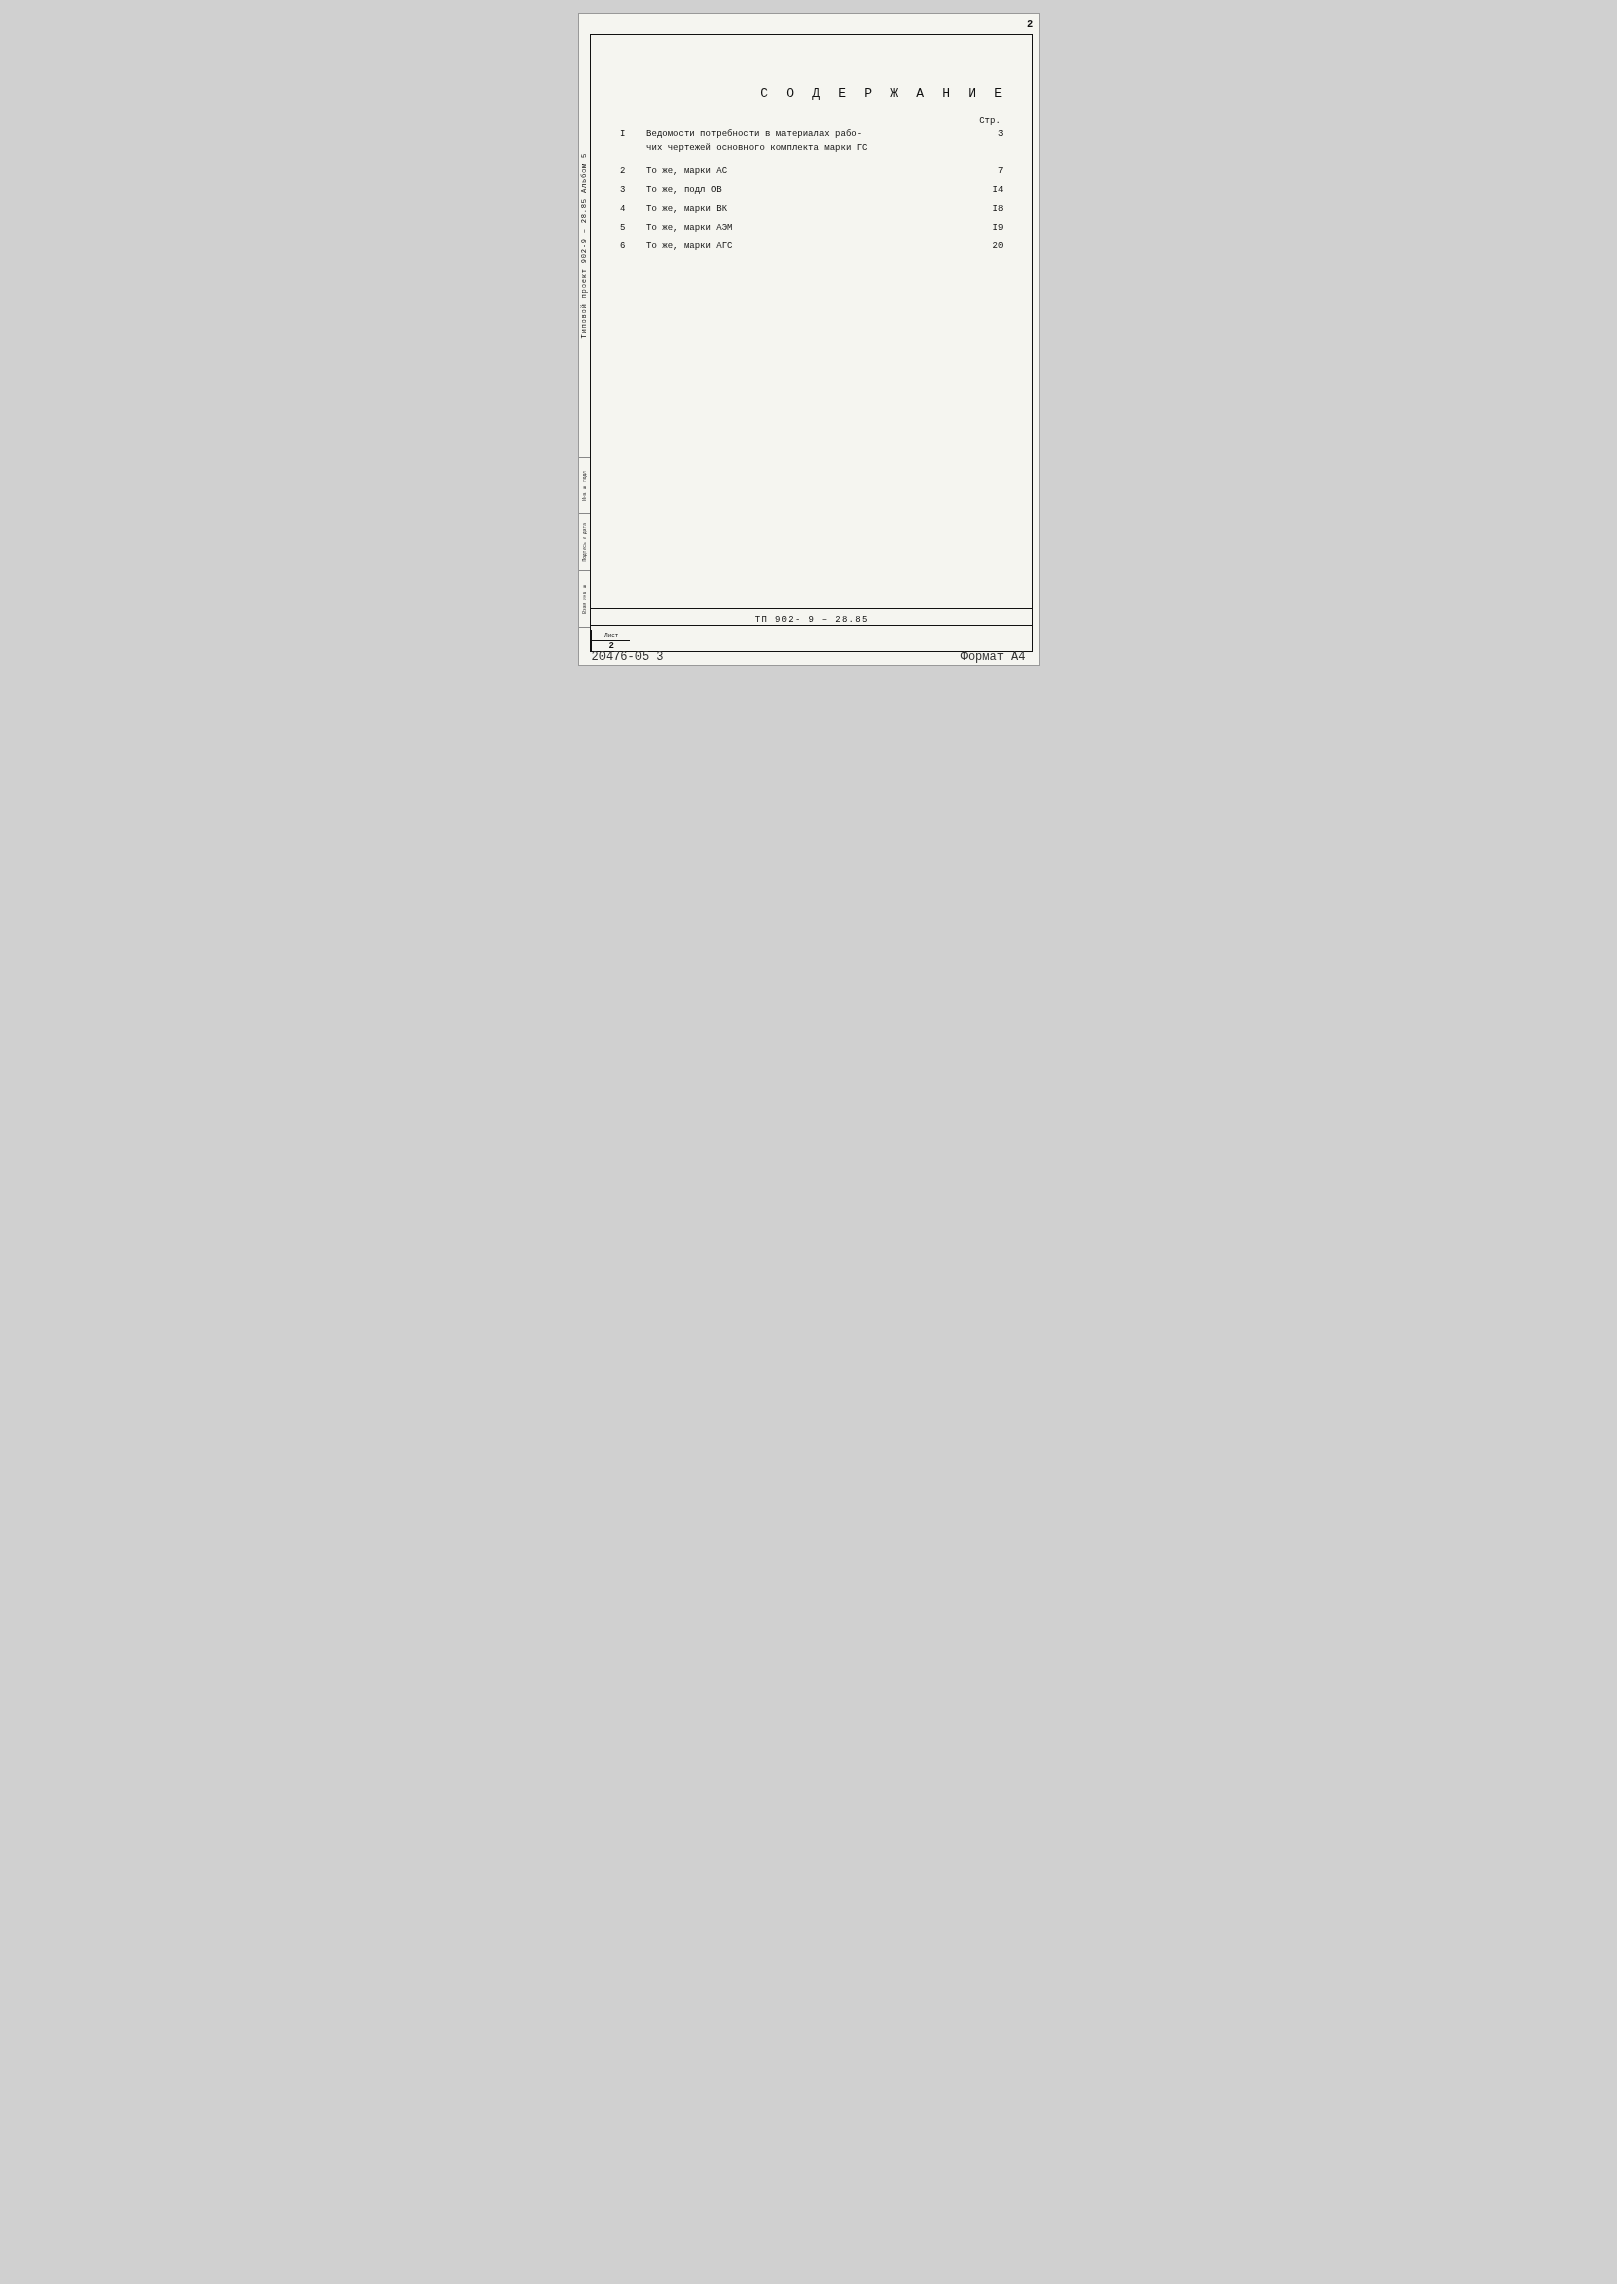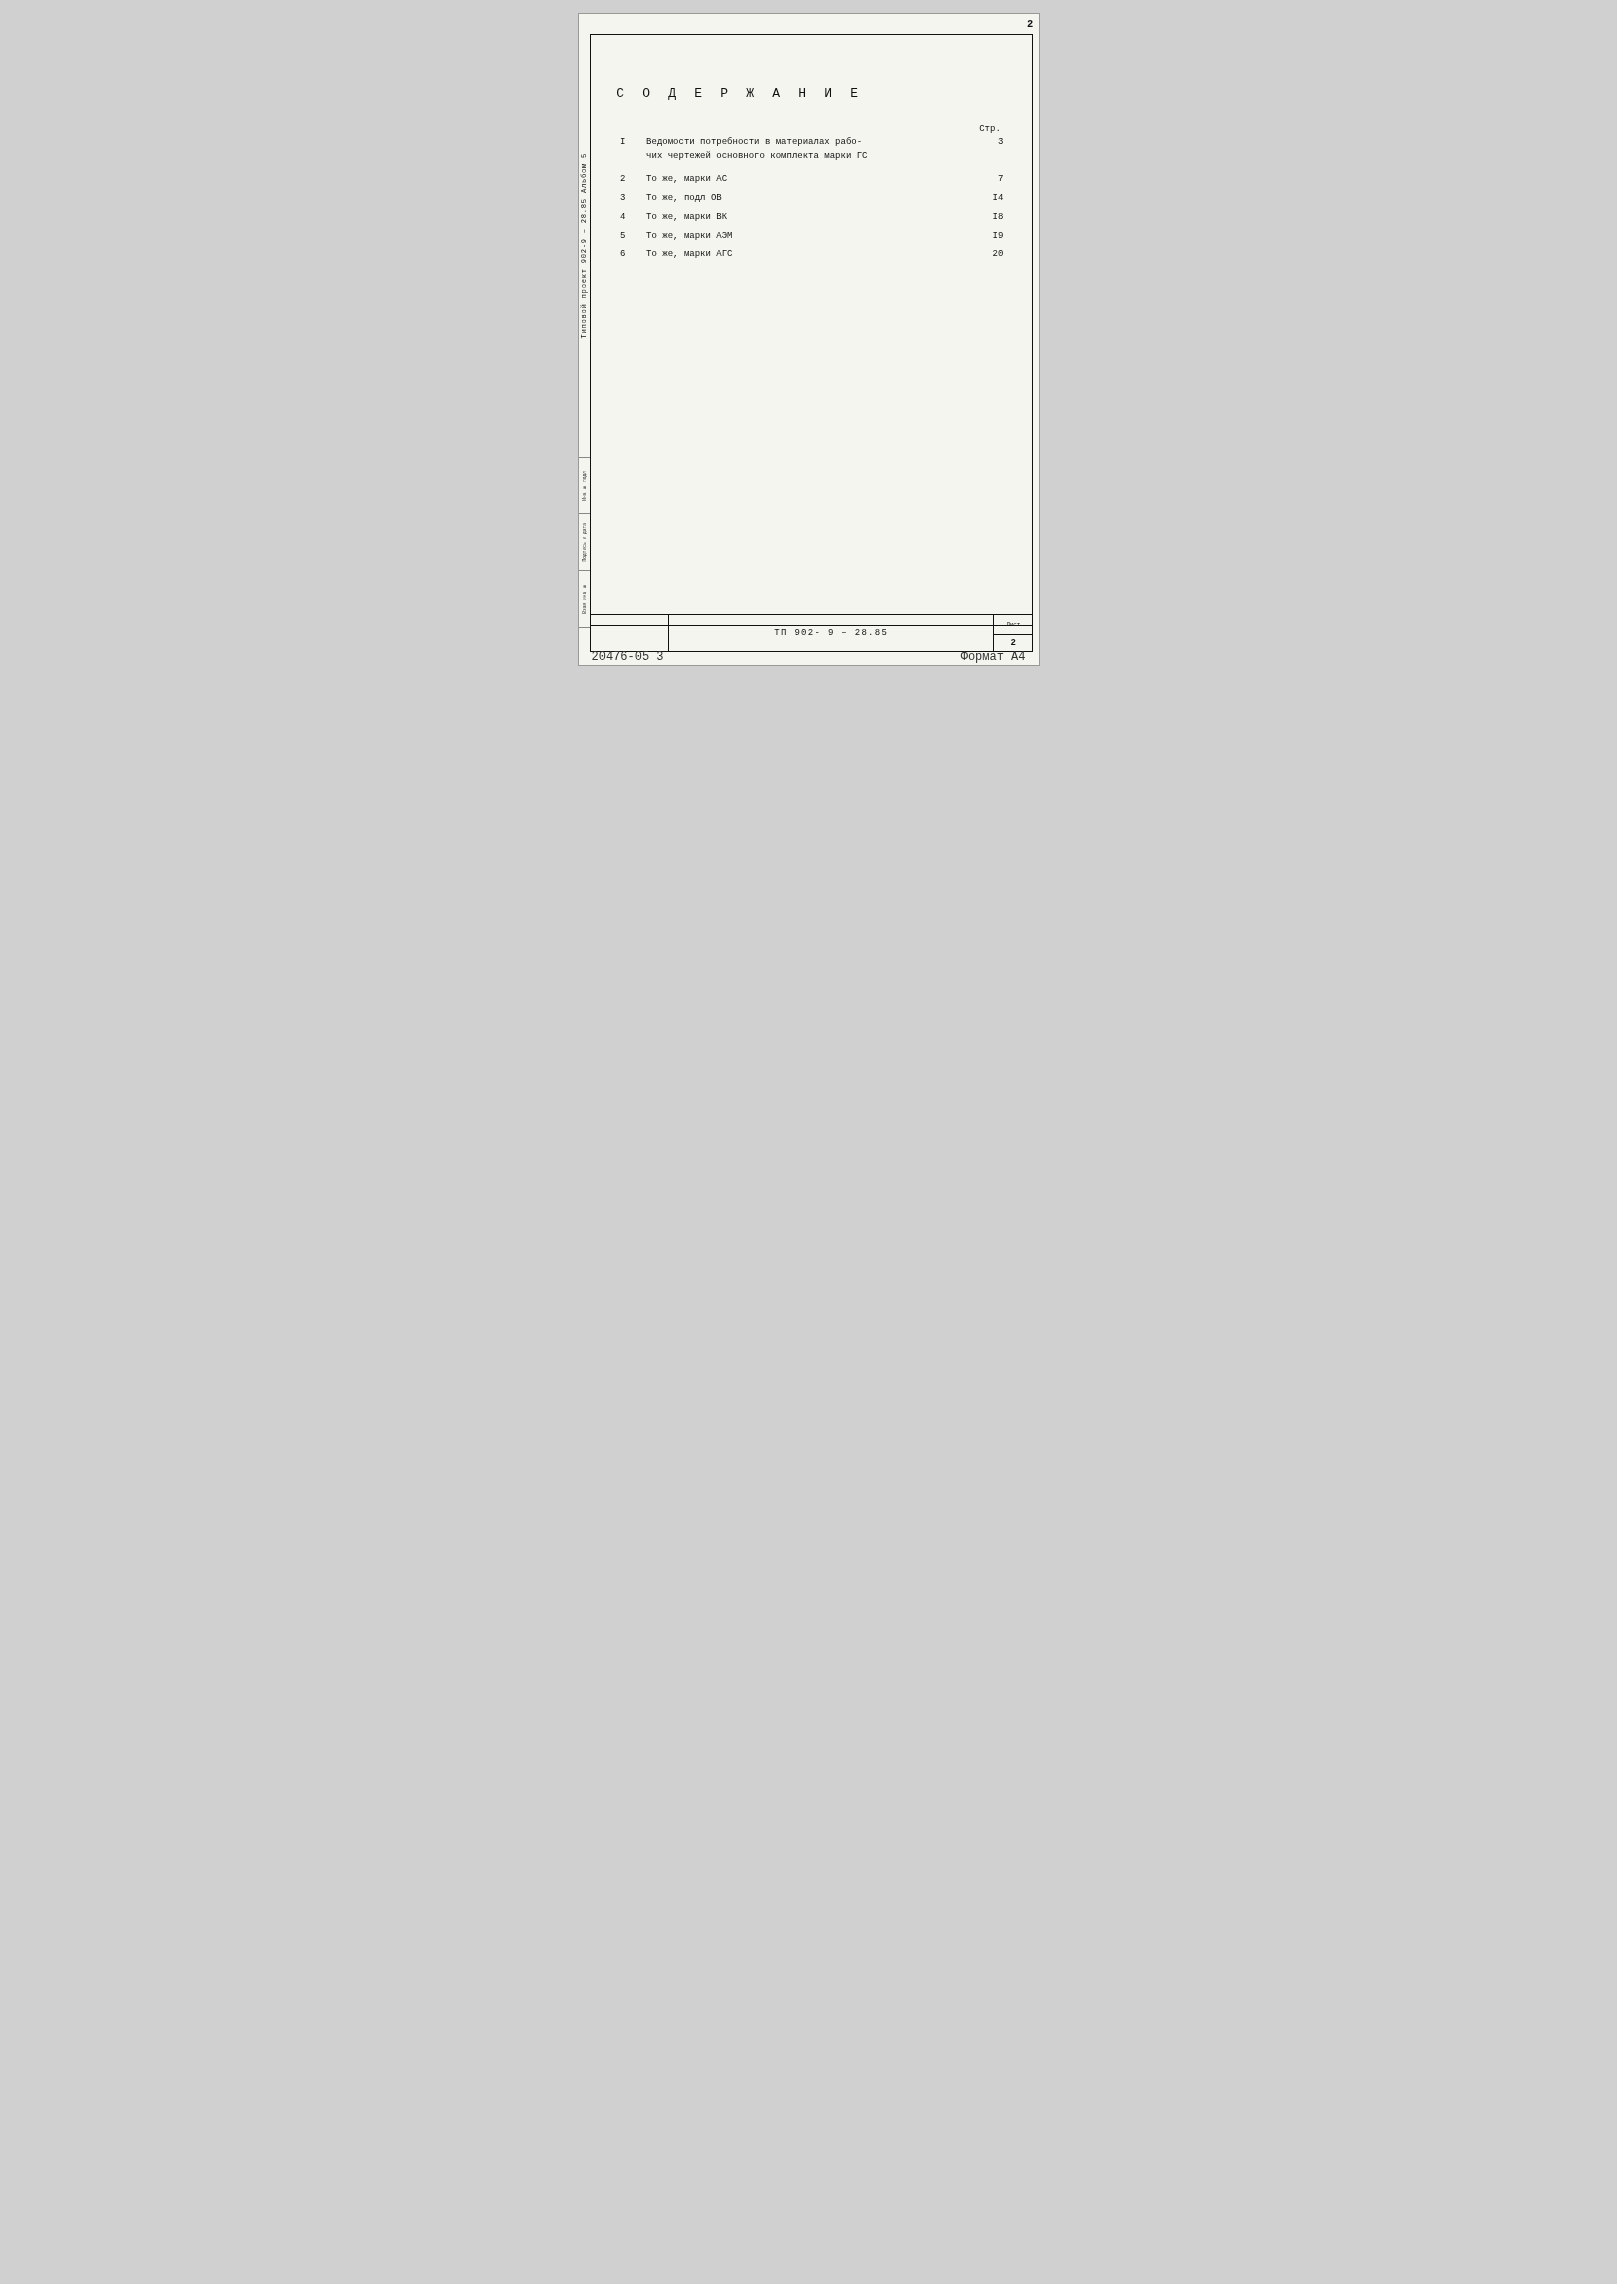--- a/index.html
+++ b/index.html
@@ -60,25 +60,25 @@
     .main-content {
       position: absolute;
       top: 19.5px;
       left: 11.7px;
       right: 5.2px;
       bottom: 39px;
       padding: 26px 26px 13px 26px;
     }
 
     .title {
-      text-align: left;
+      text-align: right;
       font-size: 13px;
       letter-spacing: 5.2px;
       color: #111;
-      margin-bottom: 23px;
+      margin-bottom: 15px;
       margin-top: 26px;
       font-weight: normal;
     }
 
     .page-label-right {
       text-align: right;
       font-size: 9px;
       color: #111;
       padding-right: 6.5px;
     }
@@ -109,24 +109,24 @@
       padding-right: 6.5px;
       vertical-align: top;
       padding-top: 3.3px;
     }
 
     .bottom-inner {
       position: absolute;
       bottom: 13px;
       left: 11.7px;
       right: 5.2px;
-      height: 38px;
+      height: 44px;
       border: 1.3px solid #111;
       display: flex;
-      flex-direction: row;
+      flex-direction: column;
       align-items: stretch;
     }
 
     .bottom-main-title {
       flex: 1;
       display: flex;
       align-items: center;
       justify-content: center;
       font-size: 9px;
       color: #111;

